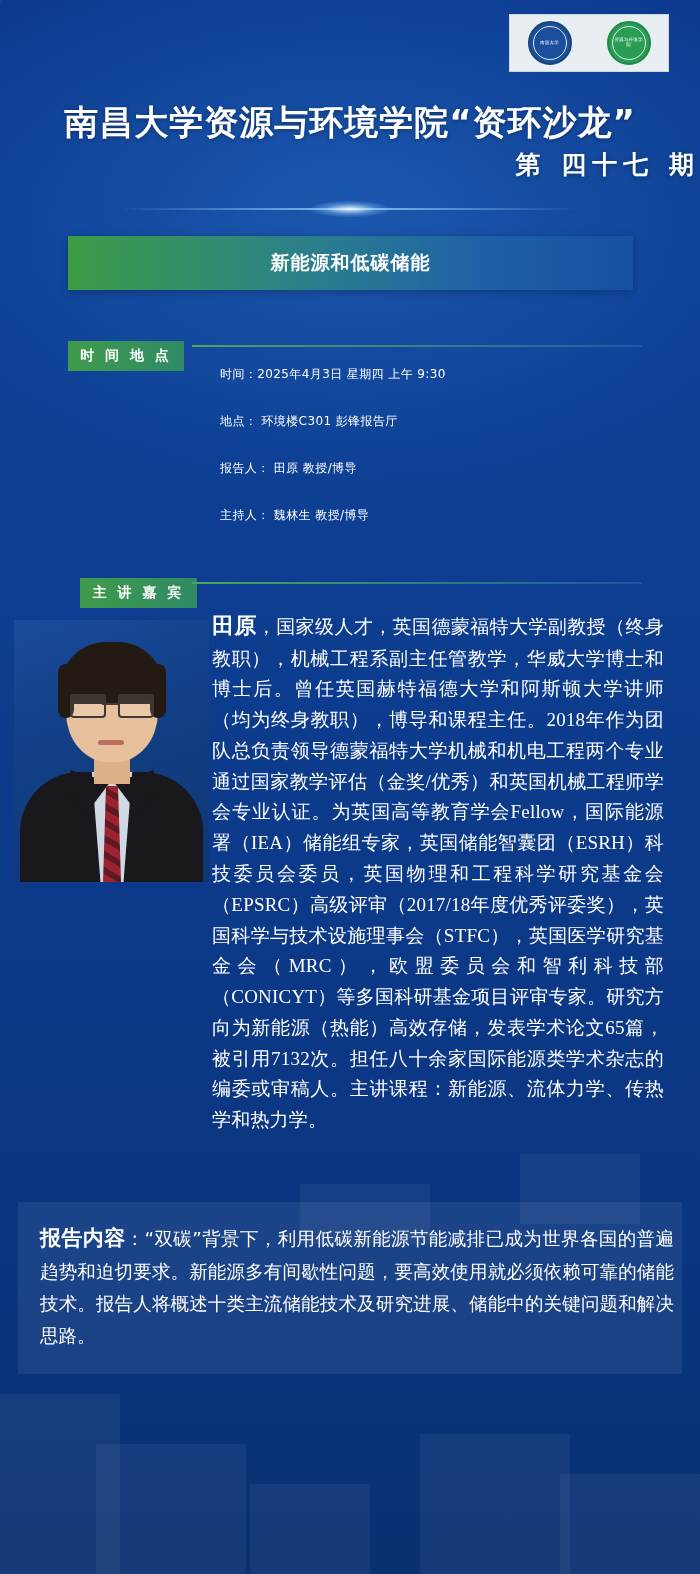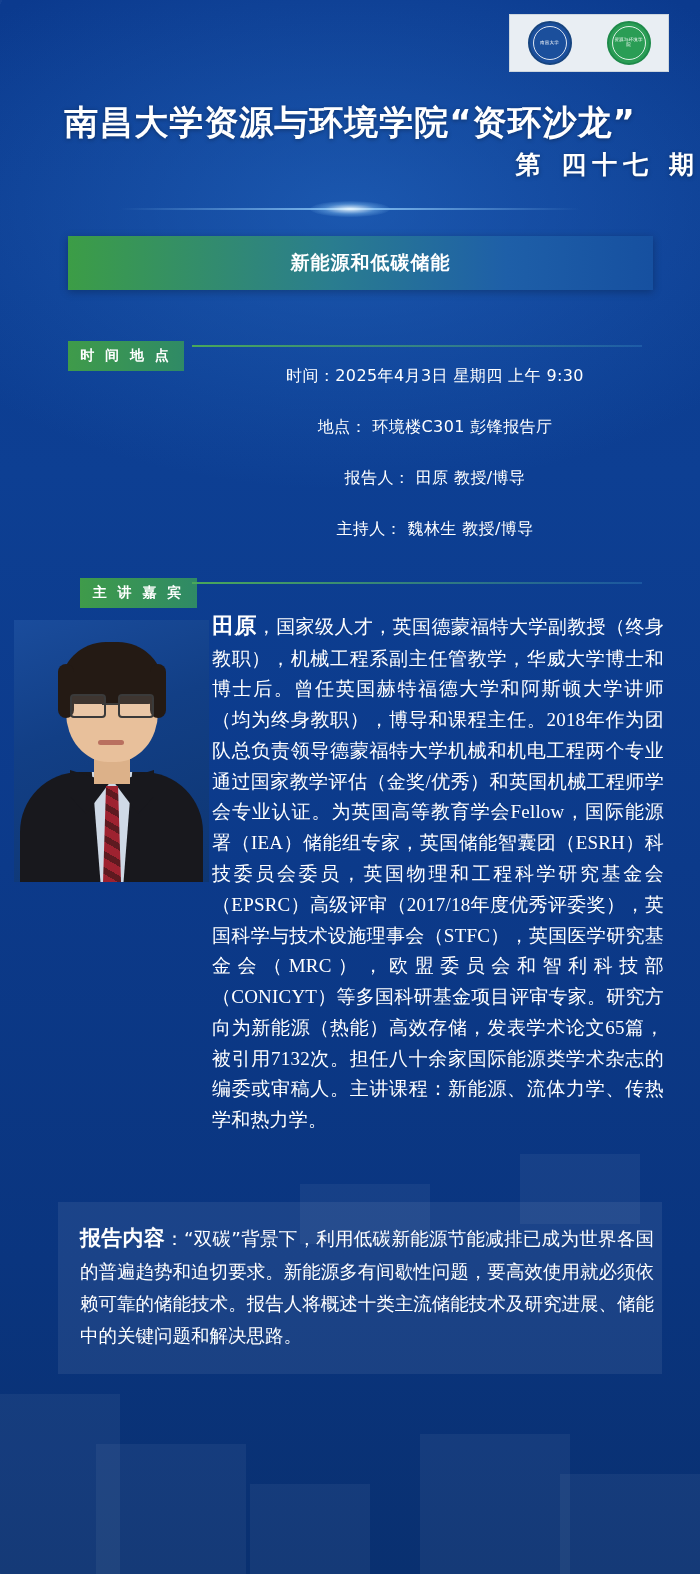--- a/index.html
+++ b/index.html
@@ -158,21 +158,20 @@
     background: linear-gradient(90deg, #3c9d46 0%, #2a7d8f 45%, #1e5fa8 75%, #1650a0 100%);
     display: flex;
     align-items: center;
     justify-content: center;
     color: #ffffff;
     font-size: 19px;
     font-weight: bold;
     font-family: "DejaVu Sans", sans-serif;
     letter-spacing: 1px;
     box-shadow: 0 2px 8px rgba(0,0,0,0.25);
-    padding-left: 20px;
   }
 
   
   .section-tag {
     position: absolute;
     height: 30px;
     background: linear-gradient(90deg, #3f9b4a 0%, #2f8a66 100%);
     color: #ffffff;
     font-size: 14px;
     font-weight: bold;
@@ -188,23 +187,22 @@
     background: linear-gradient(90deg, #4aa85a 0%, rgba(70,160,210,0.25) 100%);
   }
 
   
   .info-list {
     position: absolute;
     left: 220px;
     top: 366px;
     width: 430px;
     color: #ffffff;
-    font-size: 16px;
-    font-family: "DejaVu Sans", sans-serif;
-    text-align: center;
+    font-size: 12px;
+    font-family: "DejaVu Sans", sans-serif;
   }
   .info-line {
     margin-bottom: 30px;
     letter-spacing: .4px;
   }
 
   
   .portrait {
     position: absolute;
     left: 14px;
@@ -347,30 +345,29 @@
   .bio b {
     font-size: 22px;
     font-weight: bold;
   }
 
   
   .abstract-box {
     position: absolute;
     left: 18px;
     top: 1202px;
-    width: 604px;
+    width: 664px;
     padding: 18px 8px 22px 22px;
     box-sizing: border-box;
     background: rgba(255,255,255,0.07);
     color: #ffffff;
     font-size: 18.5px;
     line-height: 1.72;
     text-align: justify;
     font-family: "DejaVu Sans", sans-serif;
-    margin-left: 40px;
   }
   .abstract-box b {
     font-size: 21px;
     font-weight: bold;
   }
 </style>
 </head>
 <body>
 
 <div class="poster">

